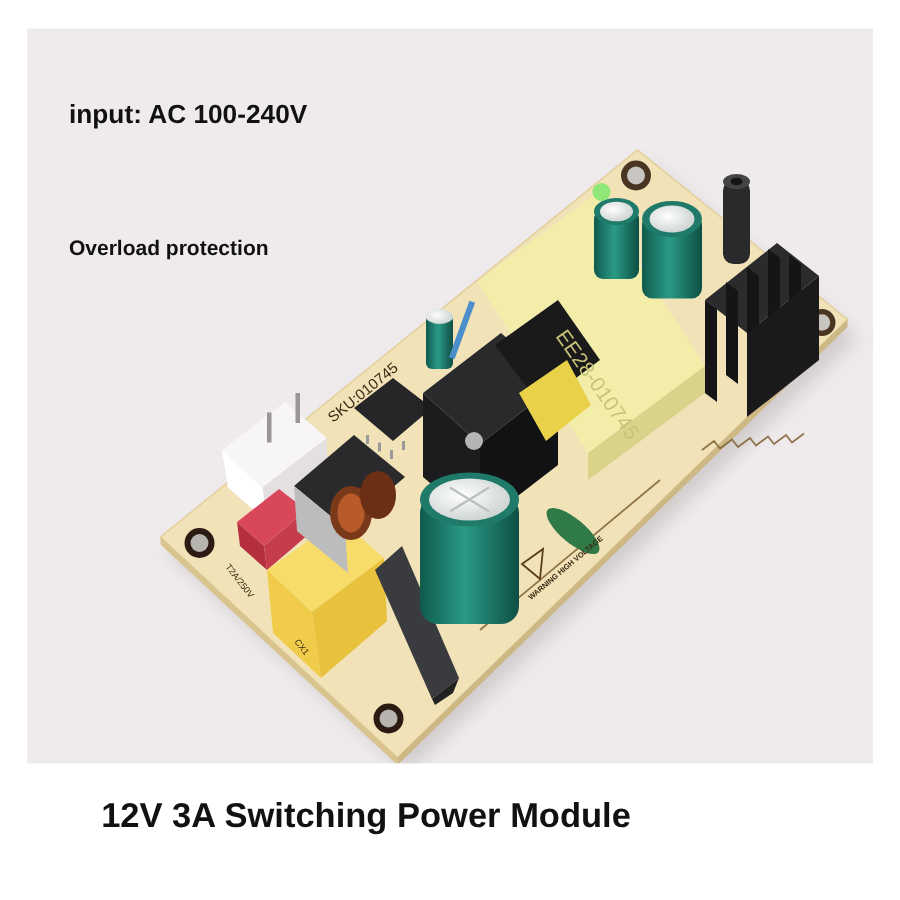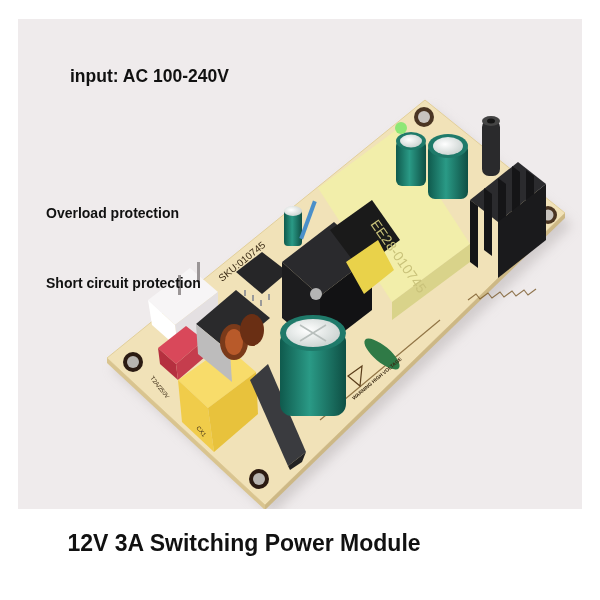--- a/index.html
+++ b/index.html
@@ -7,26 +7,26 @@
       width: 600px; height: 600px; background: #ffffff; position: relative; overflow: hidden;
       font-family: "Liberation Sans", sans-serif;
     }
     .panel {
       position: absolute; left: 18px; top: 19px; width: 564px; height: 490px;
       background: #efebec; overflow: hidden;
     }
     .spec-block { position: absolute; left: 28px; top: 45px; color: #111; }
     .spec-line {
       font-family: "Liberation Sans", sans-serif; font-weight: bold; font-size: 17.5px;
-      line-height: 24px; white-space: nowrap; margin-left: 24px;
+      line-height: 24px; white-space: nowrap;
     }
     .feature-block { position: absolute; left: 28px; top: 135px; color: #111; }
     .feature-line {
       font-family: "Liberation Sans", sans-serif; font-weight: bold; font-size: 14px;
-      line-height: 22px; white-space: nowrap; margin-top: 48px;
+      line-height: 22px; white-space: nowrap;
     }
     .board-svg { position: absolute; left: 0; top: 0; }
     .caption {
       position: absolute; left: 0; top: 530px; width: 488px; text-align: center;
       font-family: "Liberation Sans", sans-serif; font-weight: bold; font-size: 23px; color: #111;
     }
   </style>
 </head>
 <body>
 
@@ -190,17 +190,16 @@
     <text x="196" y="428" transform="rotate(52 196 428)" font-family="Liberation Sans, sans-serif" font-size="6" fill="#3a2a14">CX1</text>
     <text x="354" y="400" transform="rotate(-40 354 400)" font-family="Liberation Sans, sans-serif" font-size="5" font-weight="bold" fill="#3a2a14">WARNING HIGH VOLTAGE</text>
   </svg>
 
   <div class="spec-block">
     <div class="spec-line">input: AC 100-240V</div>
   </div>
 
   <div class="feature-block">
     <div class="feature-line">Overload protection</div>
-    <div class="feature-line">Short circuit protection</div>
   </div>
 </div>
 
 <div class="caption">12V 3A Switching Power Module</div>
 
 </body></html>

